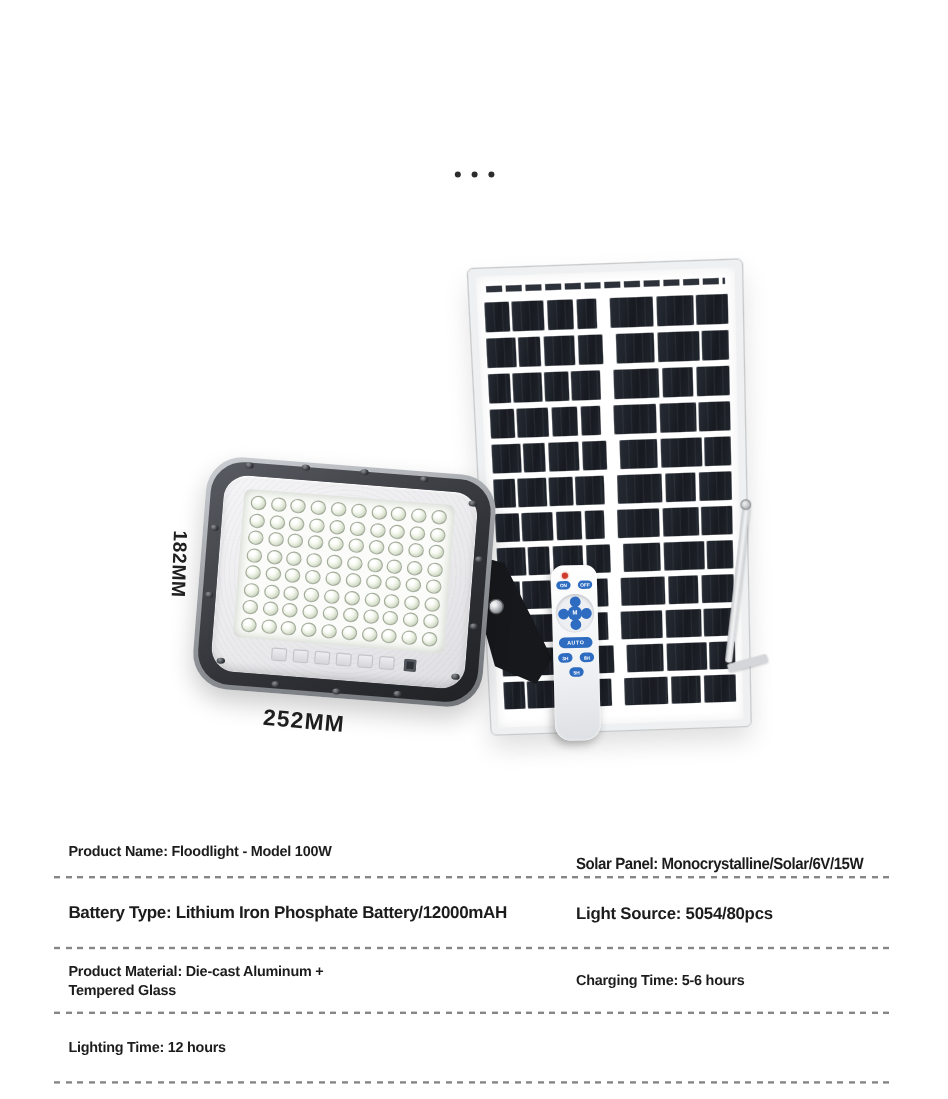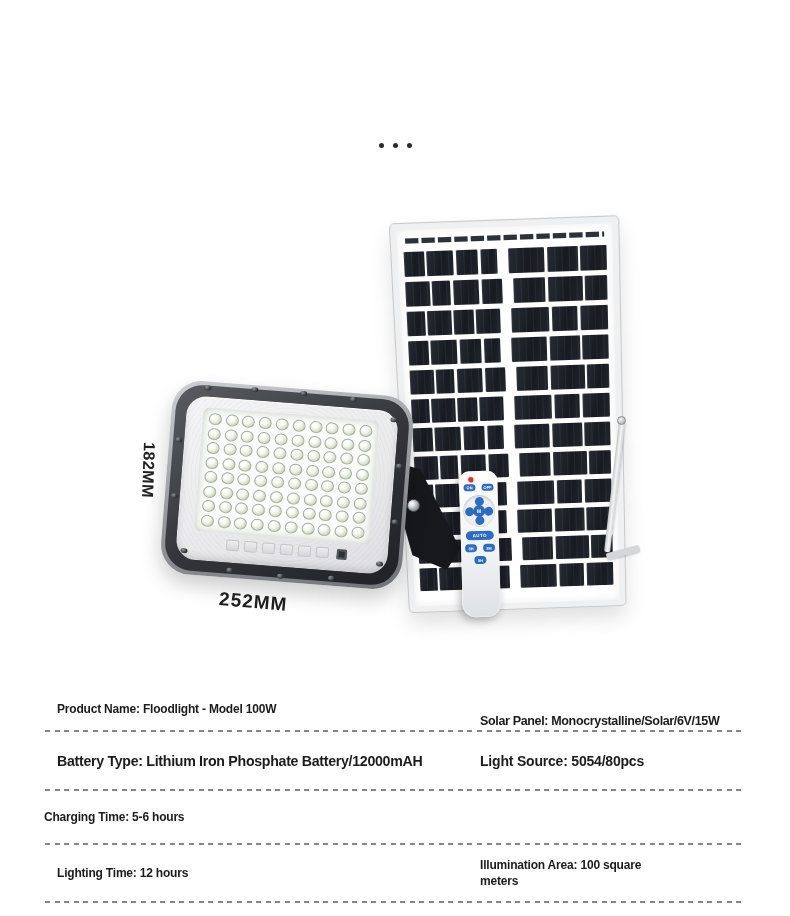--- a/index.html
+++ b/index.html
@@ -407,22 +407,22 @@
       <div class="scol-left t fs15">Product Name: Floodlight - Model 100W</div>
       <div class="scol-right t">
         <span class="cond">Solar Panel: Monocrystalline/Solar/6V/15W</span>
       </div>
     </div>
     <div class="srow r2">
       <div class="scol-left t batt">Battery Type: Lithium Iron Phosphate Battery/12000mAH</div>
       <div class="scol-right t lg">Light Source: 5054/80pcs</div>
     </div>
     <div class="srow r3">
+      <div class="scol-left t fs15">Product Material: Die-cast Aluminum +
+Tempered Glass</div>
       <div class="scol-right t fs15">Charging Time: 5-6 hours</div>
     </div>
     <div class="srow r4">
       <div class="scol-left t fs15">Lighting Time: 12 hours</div>
-      <div class="scol-right t fs15">Illumination Area: 100 square
-meters</div>
     </div>
   </div>
 
 </div>
 
 </body></html>

